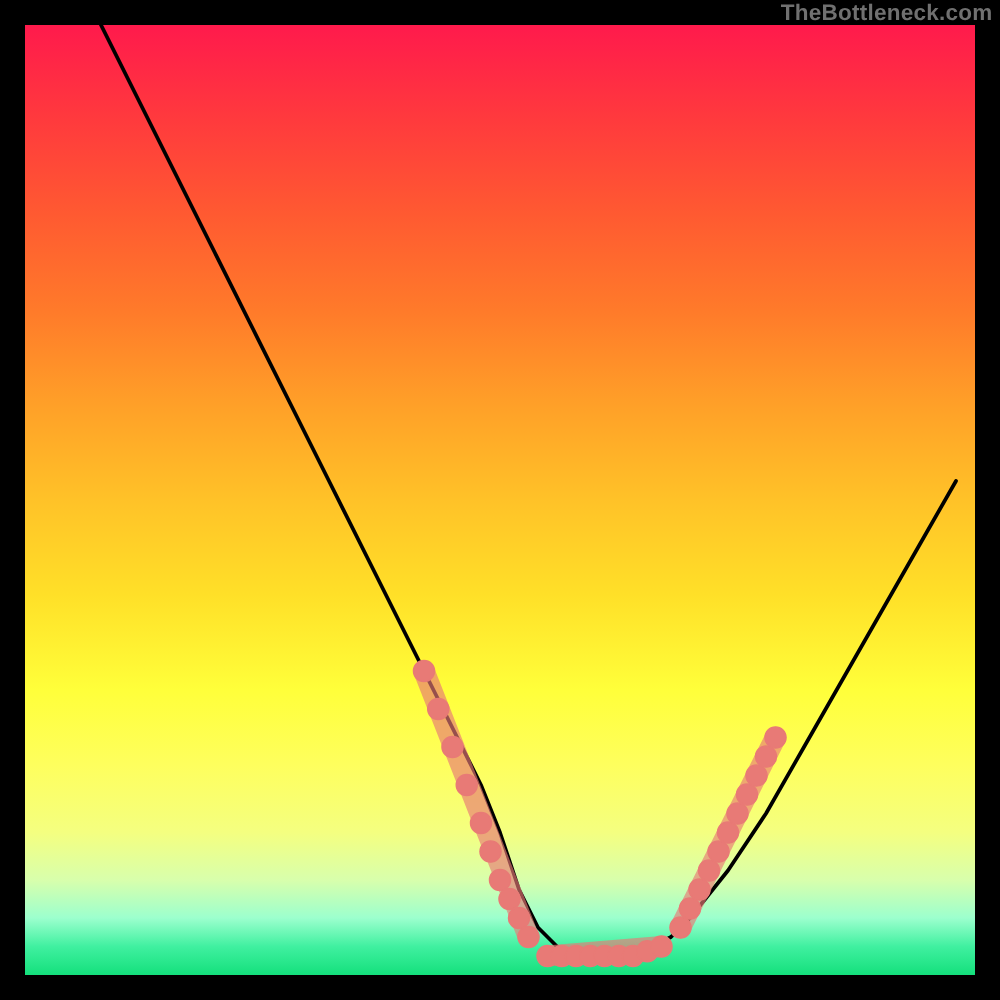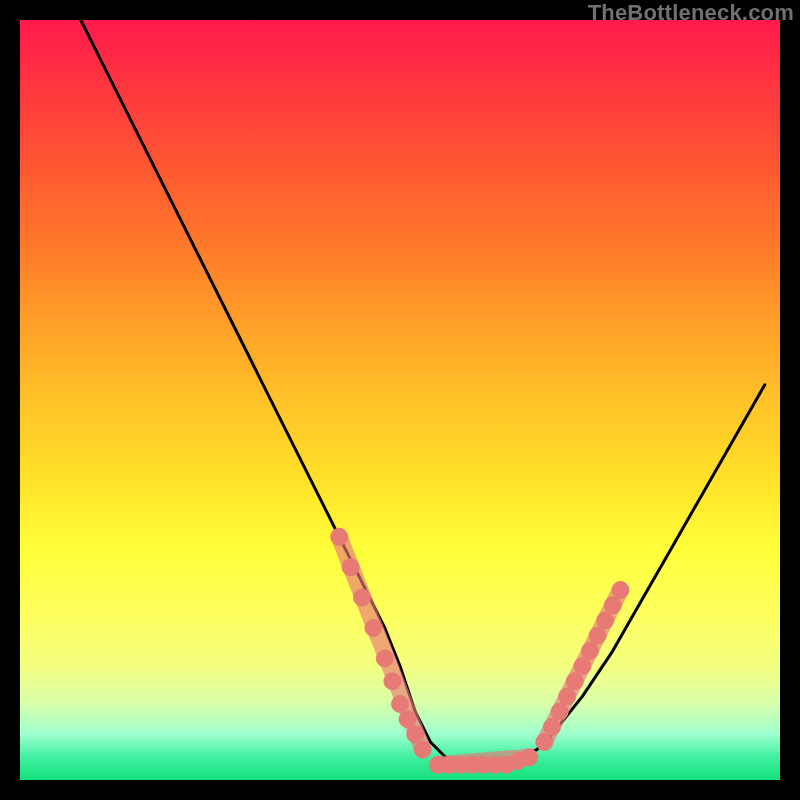--- a/index.html
+++ b/index.html
@@ -43,21 +43,21 @@
       #9cffce 94%,
       #40f0a0 97%,
       #14e07c 100%
     );
   }
   .watermark {
     position: absolute;
     right: 6px;
     top: 0px;
     color: #707070;
-    font-size: 22px;
+    font-size: 18px;
     font-weight: 600;
     letter-spacing: 0.2px;
     font-family: Arial, Helvetica, sans-serif;
   }
   svg.curve-layer {
     position: absolute;
     left: 0;
     top: 0;
     width: 760px;
     height: 760px;

